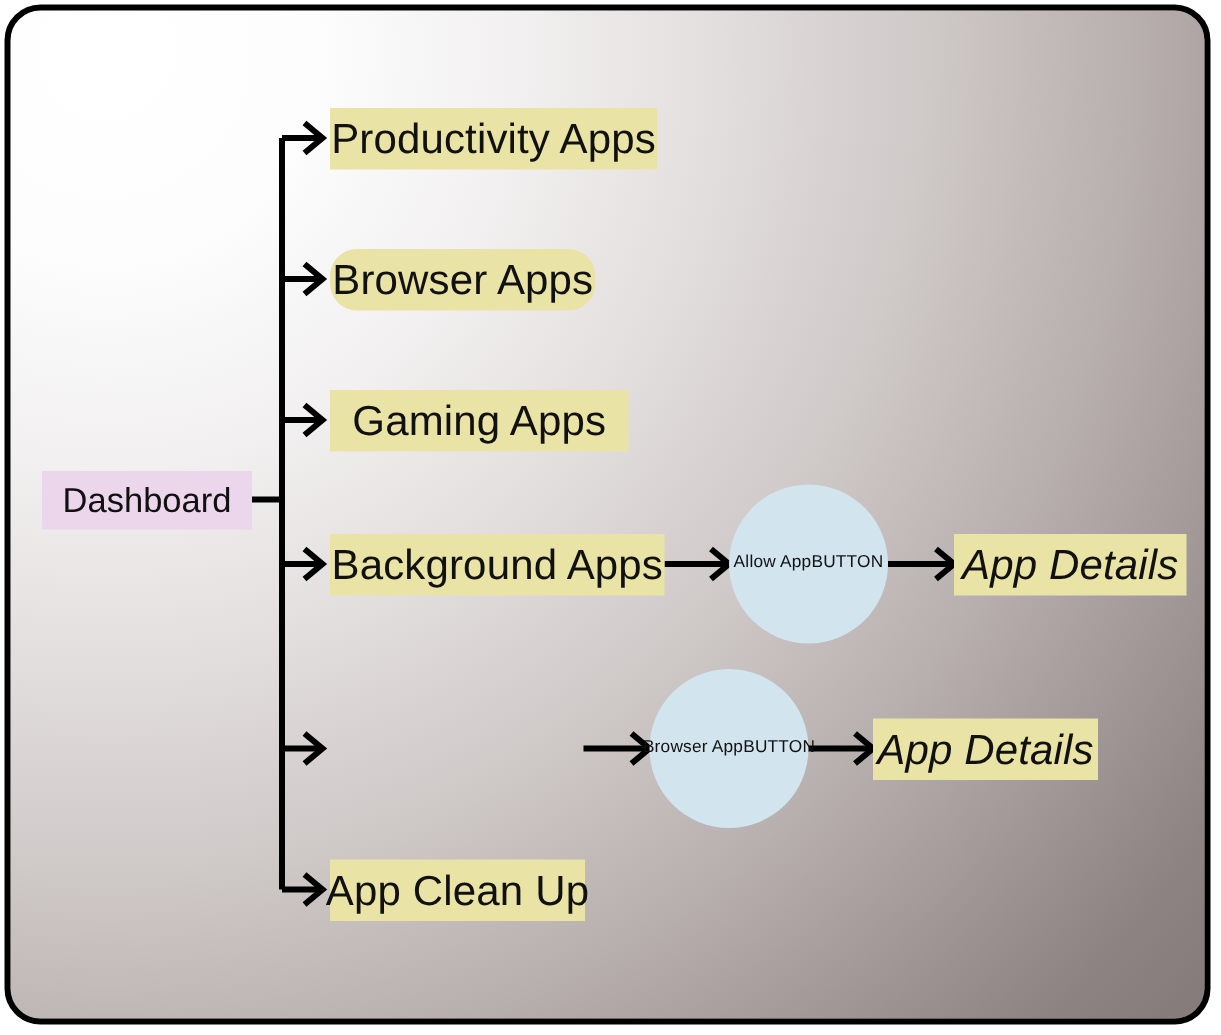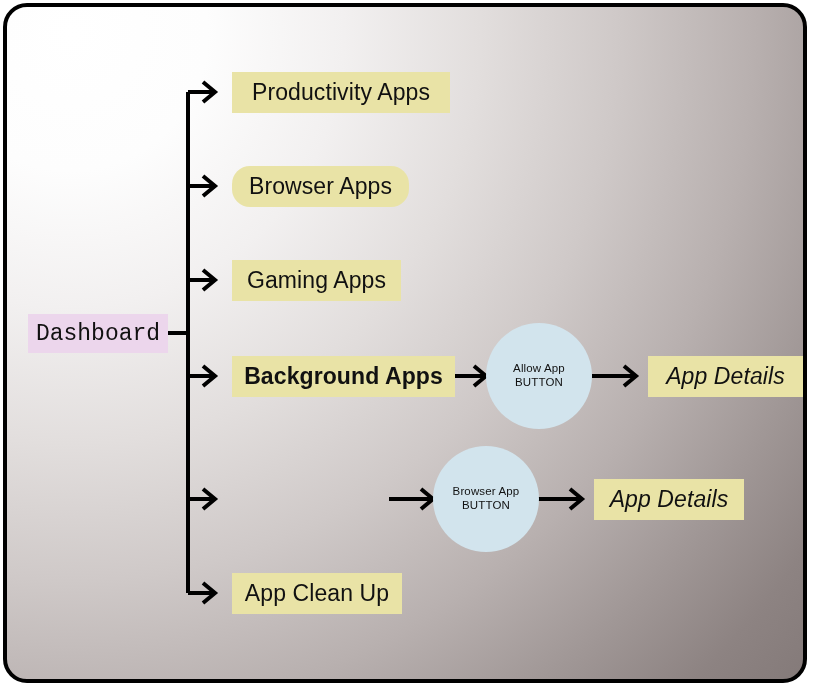--- a/index.html
+++ b/index.html
@@ -58,45 +58,44 @@
     position: absolute;
     box-sizing: border-box;
     display: flex;
     align-items: center;
     justify-content: center;
     color: #111111;
     white-space: nowrap;
   }
 
   .node-rect {
-    font-size: 23px;
+    font-size: 28px;
     letter-spacing: 0.1px;
     padding: 0 10px;
-    margin-left: 12px;
   }
 
   .node-root {
     background: #ecd6ec;
     font-size: 23px;
     padding: 0 10px;
   }
 
   .node-cat {
     background: #e9e3a6;
   }
 
   .node-detail {
     background: #e9e3a6;
     font-style: italic;
   }
 
   .node-circle {
     border-radius: 50%;
     background: #d2e4ed;
-    flex-direction: column;
+    flex-direction: row;
     line-height: 1.18;
     font-size: 11.5px;
     letter-spacing: 0.15px;
     text-align: center;
   }
   .node-circle .cl2 {
     display: block;
   }
 </style>
 </head>
@@ -138,37 +137,37 @@
       <polyline points="624,366 636,376 624,386"></polyline>
 
       <path d="M389 499 L432 499"></path>
       <polyline points="421,489 433,499 421,509"></polyline>
 
       <path d="M538 499 L581 499"></path>
       <polyline points="570,489 582,499 570,509"></polyline>
     </g>
   </svg>
 
-  <div class="node node-root" style="left:28px; top:314px; width:140px; height:39px;font-family:Liberation Mono, monospace;">
+  <div class="node node-root" style="left:28px; top:314px; width:140px; height:39px;">
     <span>Dashboard</span>
   </div>
 
   <div class="node node-rect node-cat" style="left:220px; top:72px; width:218px; height:41px;">
     <span>Productivity Apps</span>
   </div>
 
   <div class="node node-rect node-cat" style="left:220px; top:166px; width:177px; height:41px;border-radius:18px;">
     <span>Browser Apps</span>
   </div>
 
-  <div class="node node-rect node-cat" style="left:220px; top:260px; width:169px; height:41px;">
+  <div class="node node-rect node-cat" style="left:220px; top:260px; width:199px; height:41px;">
     <span>Gaming Apps</span>
   </div>
 
-  <div class="node node-rect node-cat" style="left:220px; top:356px; width:223px; height:41px;font-weight:bold;">
+  <div class="node node-rect node-cat" style="left:220px; top:356px; width:223px; height:41px;">
     <span>Background Apps</span>
   </div>
 
 
   <div class="node node-rect node-cat" style="left:220px; top:573px; width:170px; height:41px;">
     <span>App Clean Up</span>
   </div>
 
   <div class="node node-circle" style="left:486px; top:323px; width:106px; height:106px;">
     <span>Allow App</span>

